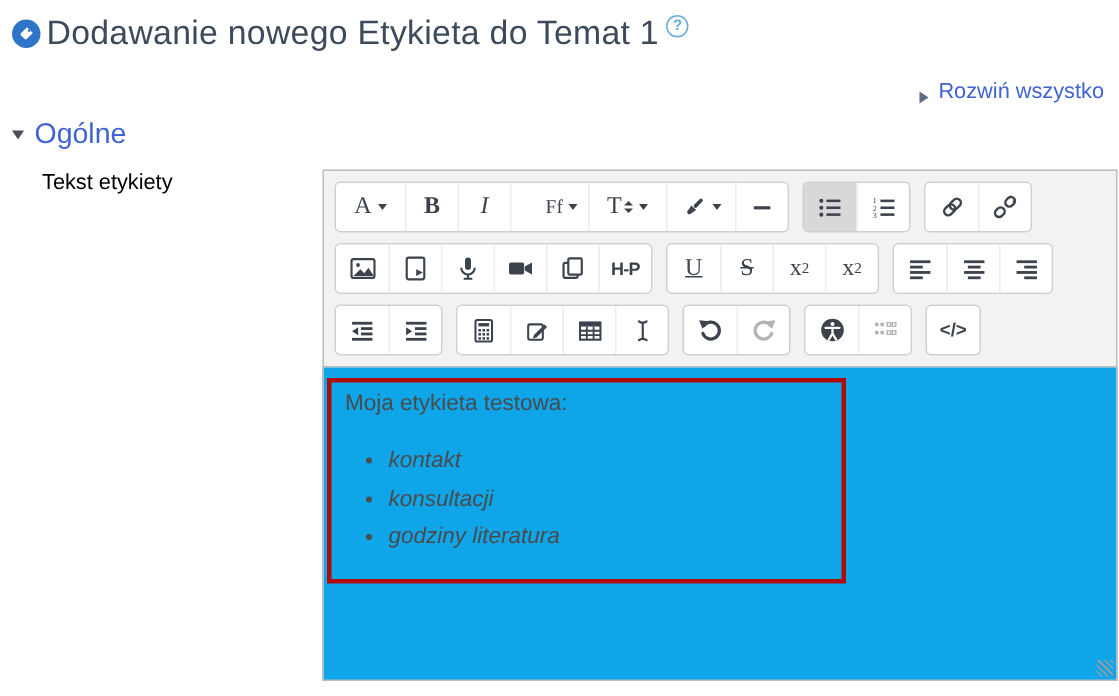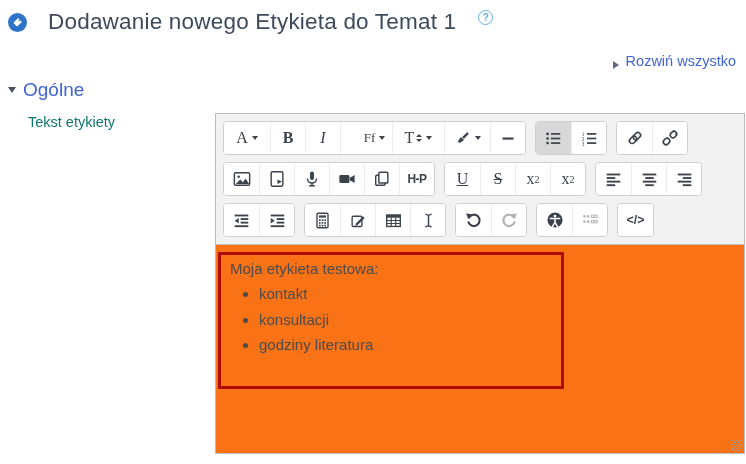--- a/index.html
+++ b/index.html
@@ -1,36 +1,36 @@
 <!DOCTYPE html>
 <html><head>
 <meta charset="utf-8">
 <style>
   * { box-sizing: border-box; margin: 0; padding: 0; }
   html,body { width:746px; height:464px; }
   body { font-family:"Liberation Sans", sans-serif; background:#fff; overflow:hidden; }
   .page { position:relative; width:746px; height:464px; background:#fff; }
 
   
-  .header { position:absolute; left:8px; top:9px; display:flex; align-items:center; gap:21px; }
+  .header { position:absolute; left:8px; top:9px; display:flex; align-items:center; gap:4px; }
   .label-badge { width:19px; height:19px; border-radius:50%; background:#2e75c9; display:flex; align-items:center; justify-content:center; flex:none; }
   .page-title { font-size:22.5px; font-weight:500; color:#3d4a5c; letter-spacing:.2px; }
   .help-badge { width:15px; height:15px; border:1.5px solid #66aed7; border-radius:50%; color:#66aed7;
                 font-size:10px; font-weight:700; display:flex; align-items:center; justify-content:center;
                 align-self:flex-start; margin-top:1px; margin-left:1px; cursor:pointer; }
 
   .expand-row { position:absolute; top:53px; right:10px; display:flex; align-items:flex-end; gap:7px; cursor:pointer;padding-left:48px; }
   .expand-link { color:#4064d2; font-size:14.5px; }
   .tri-right { width:0; height:0; border-top:4.5px solid transparent; border-bottom:4.5px solid transparent; border-left:6px solid #5d6c82; }
 
   .section-row { position:absolute; left:8px; top:79px; display:flex; align-items:center; gap:7px; cursor:pointer; }
   .section-title { color:#4064d2; font-size:19px; }
   .tri-down { width:0; height:0; border-left:4.5px solid transparent; border-right:4.5px solid transparent; border-top:6px solid #4a5058; }
 
-  .field-label { position:absolute; left:28px; top:114px; font-size:14.5px; color:#0f766e; }
+  .field-label { position:absolute; left:28px; top:114px; font-size:14.5px; color:#000000; }
 
   
   .editor { position:absolute; left:215px; top:113px; width:530px; }
   .toolbar { background:#f2f2f2; border:1px solid #bcbcbc; padding:7px; display:flex; flex-direction:column; gap:7px; }
   .t-row { display:flex; gap:9px; }
   .t-grp { display:flex; background:#fff; border:1px solid #cfcfcf; border-radius:4px; overflow:hidden; }
   .t-btn { min-width:35px; height:32px; display:flex; align-items:center; justify-content:center;
            background:#fff; border:none; border-left:1px solid #ececec; cursor:pointer;
            color:#3c434c; font-family:"Liberation Serif", serif; font-size:16px; padding:0 4px; }
   .t-grp .t-btn:first-child { border-left:none; }
@@ -45,25 +45,25 @@
   .ud .up { border-bottom:3.5px solid currentColor; }
   .ud .dn { border-top:3.5px solid currentColor; }
   .u-line { text-decoration:underline; }
   .s-line { text-decoration:line-through; }
   .subsup sub, .subsup sup { font-size:10px; }
   .h5p { font-family:"Liberation Sans", sans-serif; font-weight:700; font-size:12px; letter-spacing:-0.5px; }
   .code-btn { font-family:"Liberation Sans", sans-serif; font-weight:700; font-size:12.5px; }
   .flip { transform:scaleX(-1); }
 
   
-  .content { position:relative; background:#f97316; border:1px solid #bcbcbc; border-top:none; height:209px;
+  .content { position:relative; background:#0ea5e9; border:1px solid #bcbcbc; border-top:none; height:209px;
              font-size:15px; color:#4b4b4b; cursor:text; }
   .annotation { position:absolute; left:2px; top:7px; width:346px; height:137px; border:3px solid #ae0b06; padding:4px 9px; }
   .annotation p { line-height:20px; }
-  .annotation ul { margin-top:4px; padding-left:29px; }
+  .annotation ul { margin-top:17px; padding-left:29px;font-style:italic; }
   .annotation li { line-height:21px; margin-bottom:4.5px; }
   .resize-handle { position:absolute; right:2px; bottom:2px; width:11px; height:11px; cursor:nwse-resize;
                    background:repeating-linear-gradient(45deg, transparent 0 2px, #9a9a9a 2px 3px); }
 </style>
 </head>
 <body>
 
 <div class="page">
 
   <div class="header">

